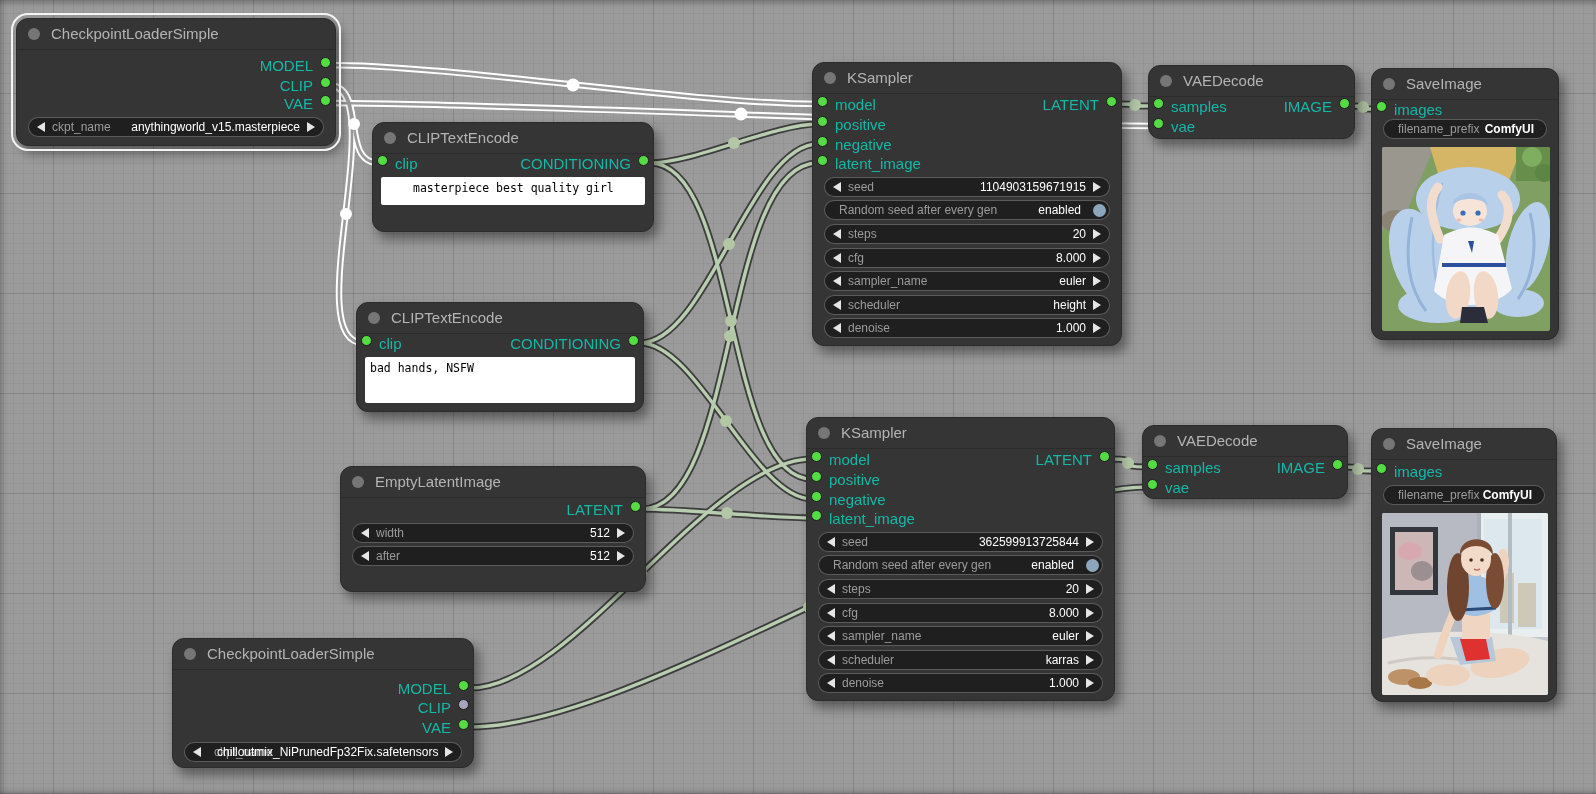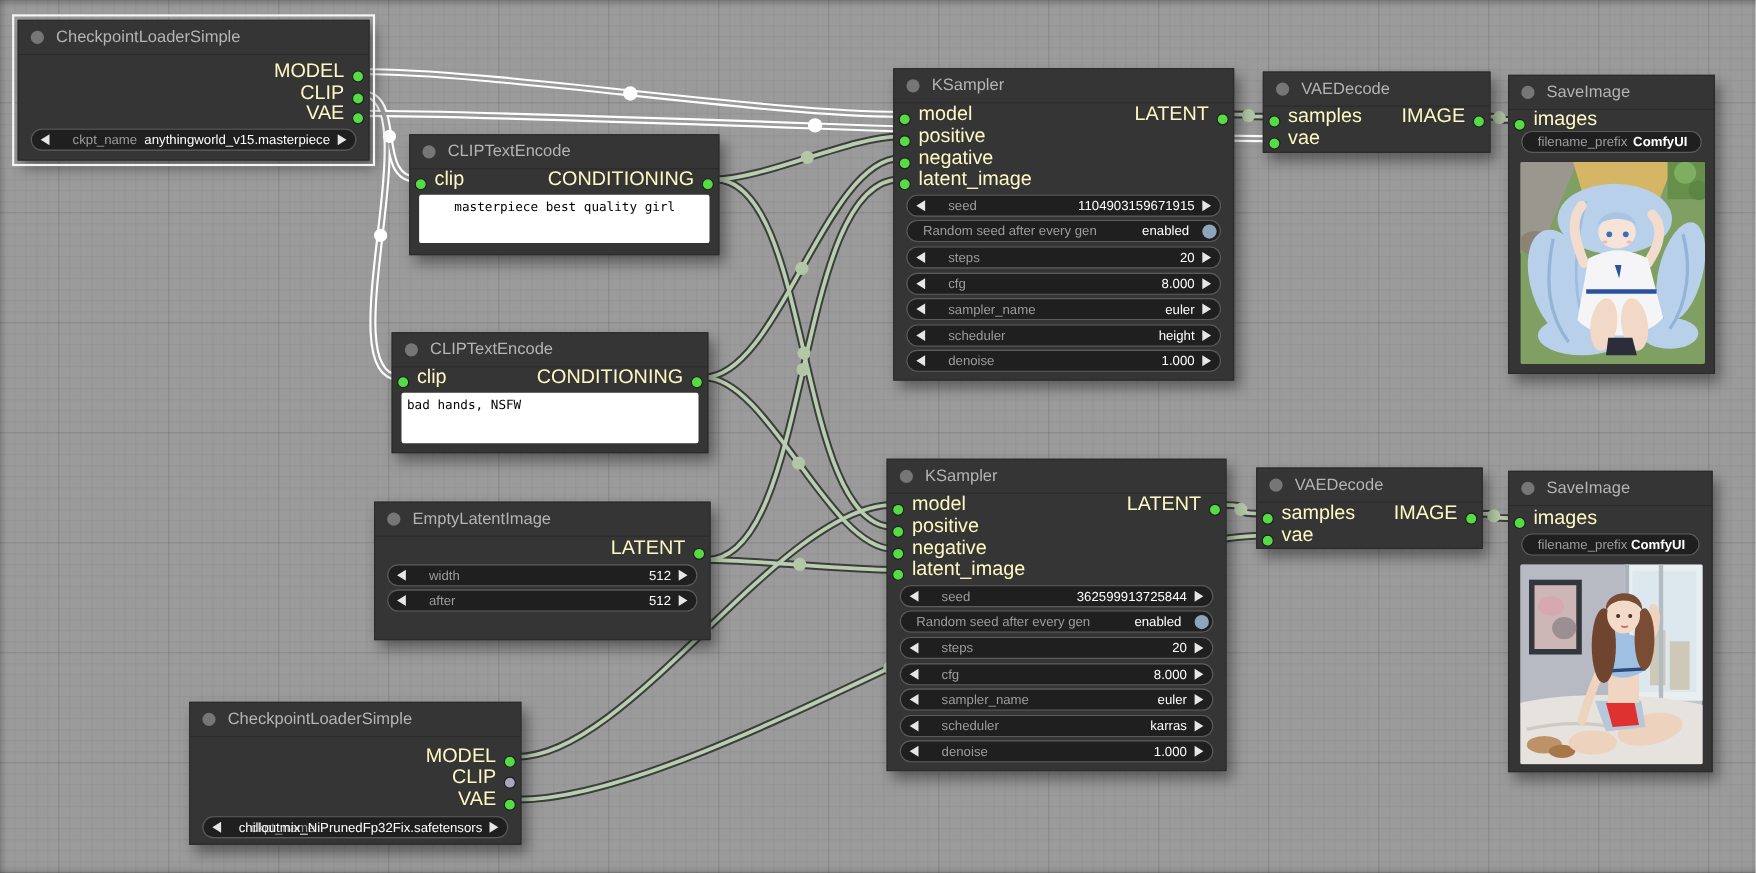--- a/index.html
+++ b/index.html
@@ -11,40 +11,40 @@
       linear-gradient(90deg, rgba(0,0,0,0.085) 1px, transparent 1px),
       linear-gradient(rgba(0,0,0,0.045) 1px, transparent 1px),
       linear-gradient(90deg, rgba(0,0,0,0.045) 1px, transparent 1px);
     background-size:100px 100px,100px 100px,10px 10px,10px 10px;
     background-position:-47px -7px,-47px -7px,-7px -7px,-7px -7px;
     box-shadow: inset 0 6px 8px -6px rgba(0,0,0,.45), inset 6px 0 8px -6px rgba(0,0,0,.3), inset 0 -6px 8px -6px rgba(0,0,0,.35);
     font-family:"Liberation Sans", sans-serif;
   }
   #wires{position:absolute;left:0;top:0;}
   .node{
-    position:absolute; background:#353535; border:1px solid #2b2b2b; border-radius:0;
+    position:absolute; background:#353535; border:1px solid #2b2b2b; border-radius:12px;
     box-shadow:5px 7px 12px rgba(0,0,0,.42); color:#ccc; box-sizing:border-box;
   }
   .node.selected{outline:2px solid #f5f5f5; outline-offset:3px;}
   .title{position:relative; height:30px; line-height:30px; padding-left:34px;
     color:#b4b4b4; font-size:15px; white-space:nowrap; border-bottom:1px solid rgba(0,0,0,.18);}
   .tdot{position:absolute; left:11px; top:9px; width:12px; height:12px; border-radius:50%; background:#767676;}
-  .slot{position:absolute; height:18px; display:flex; align-items:flex-end; gap:7px; font-size:18px; color:#fef9c3;}
+  .slot{position:absolute; height:18px; display:flex; align-items:flex-start; gap:7px; font-size:15px; color:#14b8a6;}
   .slot.in{left:4px;}
   .slot.out{right:4px; flex-direction:row-reverse;}
   .dot{width:9px; height:9px; border-radius:50%; background:#55db44; border:1px solid #1d1d1d; flex:0 0 auto;}
   .dot.gray{background:#a6a6be;}
   .widget{
     position:absolute; left:11px; right:11px; height:18px; border-radius:10px;
     background:#1f1f1f; border:1px solid rgba(190,190,190,.38);
     display:flex; align-items:center; font-size:12px; overflow:hidden;
   }
   .arrL{width:0;height:0;border-top:5px solid transparent;border-bottom:5px solid transparent;border-right:8px solid #e6e6e6;margin-left:8px;flex:0 0 auto;}
   .arrR{width:0;height:0;border-top:5px solid transparent;border-bottom:5px solid transparent;border-left:8px solid #e6e6e6;margin-right:8px;flex:0 0 auto;}
-  .wlabel{color:#9c9c9c; margin-left:21px; white-space:nowrap;}
+  .wlabel{color:#9c9c9c; margin-left:7px; white-space:nowrap;}
   .wvalue{margin-left:auto; margin-right:7px; color:#fff; white-space:nowrap;}
   .widget.noarrows .wlabel{margin-left:14px;}
   .widget.noarrows .wvalue{margin-right:12px;}
   .toggle-knob{width:13px;height:13px;border-radius:50%;background:#8ea6bc;margin-right:3px;flex:0 0 auto;}
   .widget.overlap{position:absolute;}
   .widget.overlap .wlabel{position:absolute; left:22px;}
   .widget.overlap .wvalue{position:absolute; left:32px; margin:0;}
   .prompt{
     position:absolute; left:8px; right:8px; background:#fff; color:#000;
     font-family:"DejaVu Sans Mono", monospace; font-size:11.5px; line-height:14px;
@@ -140,37 +140,37 @@
   <div class="node" style="left:372px;top:122px;width:282px;height:110px;">
     <div class="title"><i class="tdot"></i><span>CLIPTextEncode</span></div>
     <div class="slot in" style="top:32px">
         <i class="dot"></i>
         <span>clip</span>
       </div>
     <div class="slot out" style="top:32px">
         <i class="dot"></i>
         <span>CONDITIONING</span>
       </div>
-    <div class="prompt" style="top:54px;height:44px;padding-left:32px;">masterpiece best quality girl</div>
+    <div class="prompt" style="top:54px;height:28px;padding-left:32px;">masterpiece best quality girl</div>
   </div>
 
   <div class="node" style="left:356px;top:302px;width:288px;height:110px;">
     <div class="title"><i class="tdot"></i><span>CLIPTextEncode</span></div>
     <div class="slot in" style="top:32px">
         <i class="dot"></i>
         <span>clip</span>
       </div>
     <div class="slot out" style="top:32px">
         <i class="dot"></i>
         <span>CONDITIONING</span>
       </div>
     <div class="prompt" style="top:54px;height:46px;">bad hands, NSFW</div>
   </div>
 
-  <div class="node" style="left:340px;top:456px;width:306px;height:126px;">
+  <div class="node" style="left:340px;top:466px;width:306px;height:126px;">
     <div class="title"><i class="tdot"></i><span>EmptyLatentImage</span></div>
     <div class="slot out" style="top:34px">
         <i class="dot"></i>
         <span>LATENT</span>
       </div>
     <div class="widget" style="top:56px">
       <i class="arrL"></i>
       <span class="wlabel">width</span>
       <span class="wvalue">512</span>
       <i class="arrR"></i>

